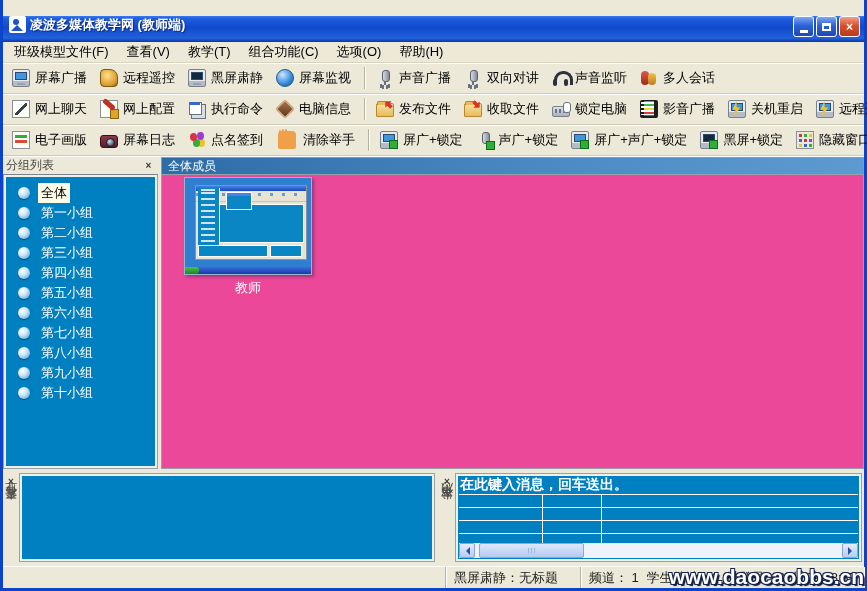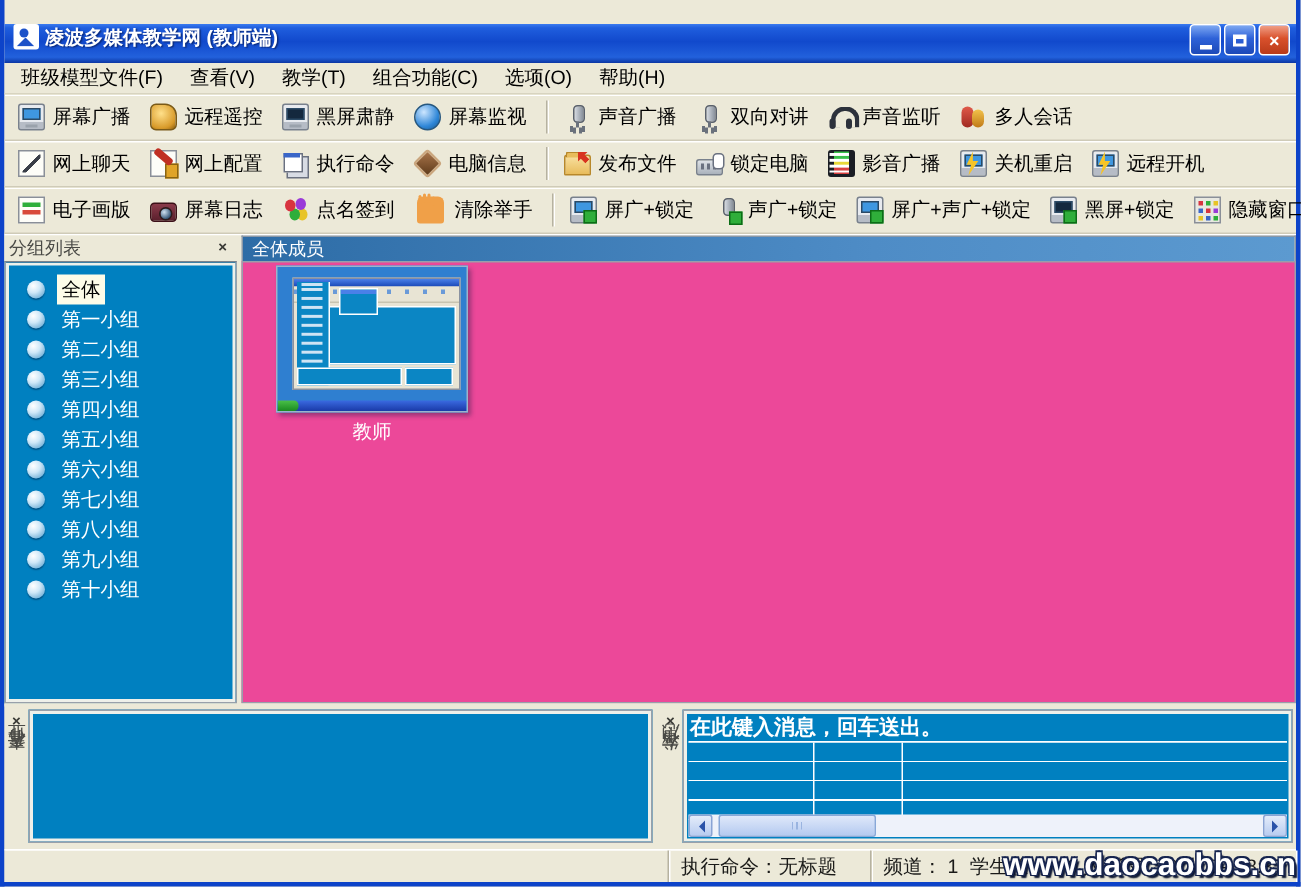--- a/index.html
+++ b/index.html
@@ -247,20 +247,24 @@
         <span class="ticon i-info"></span>
         <span>电脑信息</span>
       </span>
 
       <span class="tsep"></span>
       <span class="tbtn">
         <span class="ticon i-sendfile"></span>
         <span>发布文件</span>
       </span>
 
+      <span class="tbtn">
+        <span class="ticon i-getfile"></span>
+        <span>收取文件</span>
+      </span>
 
       <span class="tbtn">
         <span class="ticon i-lockpc"></span>
         <span>锁定电脑</span>
       </span>
 
       <span class="tbtn">
         <span class="ticon i-media"></span>
         <span>影音广播</span>
       </span>
@@ -441,21 +445,21 @@
           <span class="sarrow right">
               <span class="tri"></span>
             </span>
         </div>
       </div>
     </div>
   </div>
 
   <div class="statusbar">
     <span class="scell c0"></span>
-    <span class="scell c1">执行命令：无标题</span>
+    <span class="scell c1">黑屏肃静：无标题</span>
     <span class="scell c2">
       <span>频道： 1</span>
       <span style="width:10px;display:inline-block;"></span>
       <span>学生总计：0 人  登录：0 人  09:58:37</span>
     </span>
     <span class="watermark">www.daocaobbs.cn</span>
   </div>
 
 </div>
 

